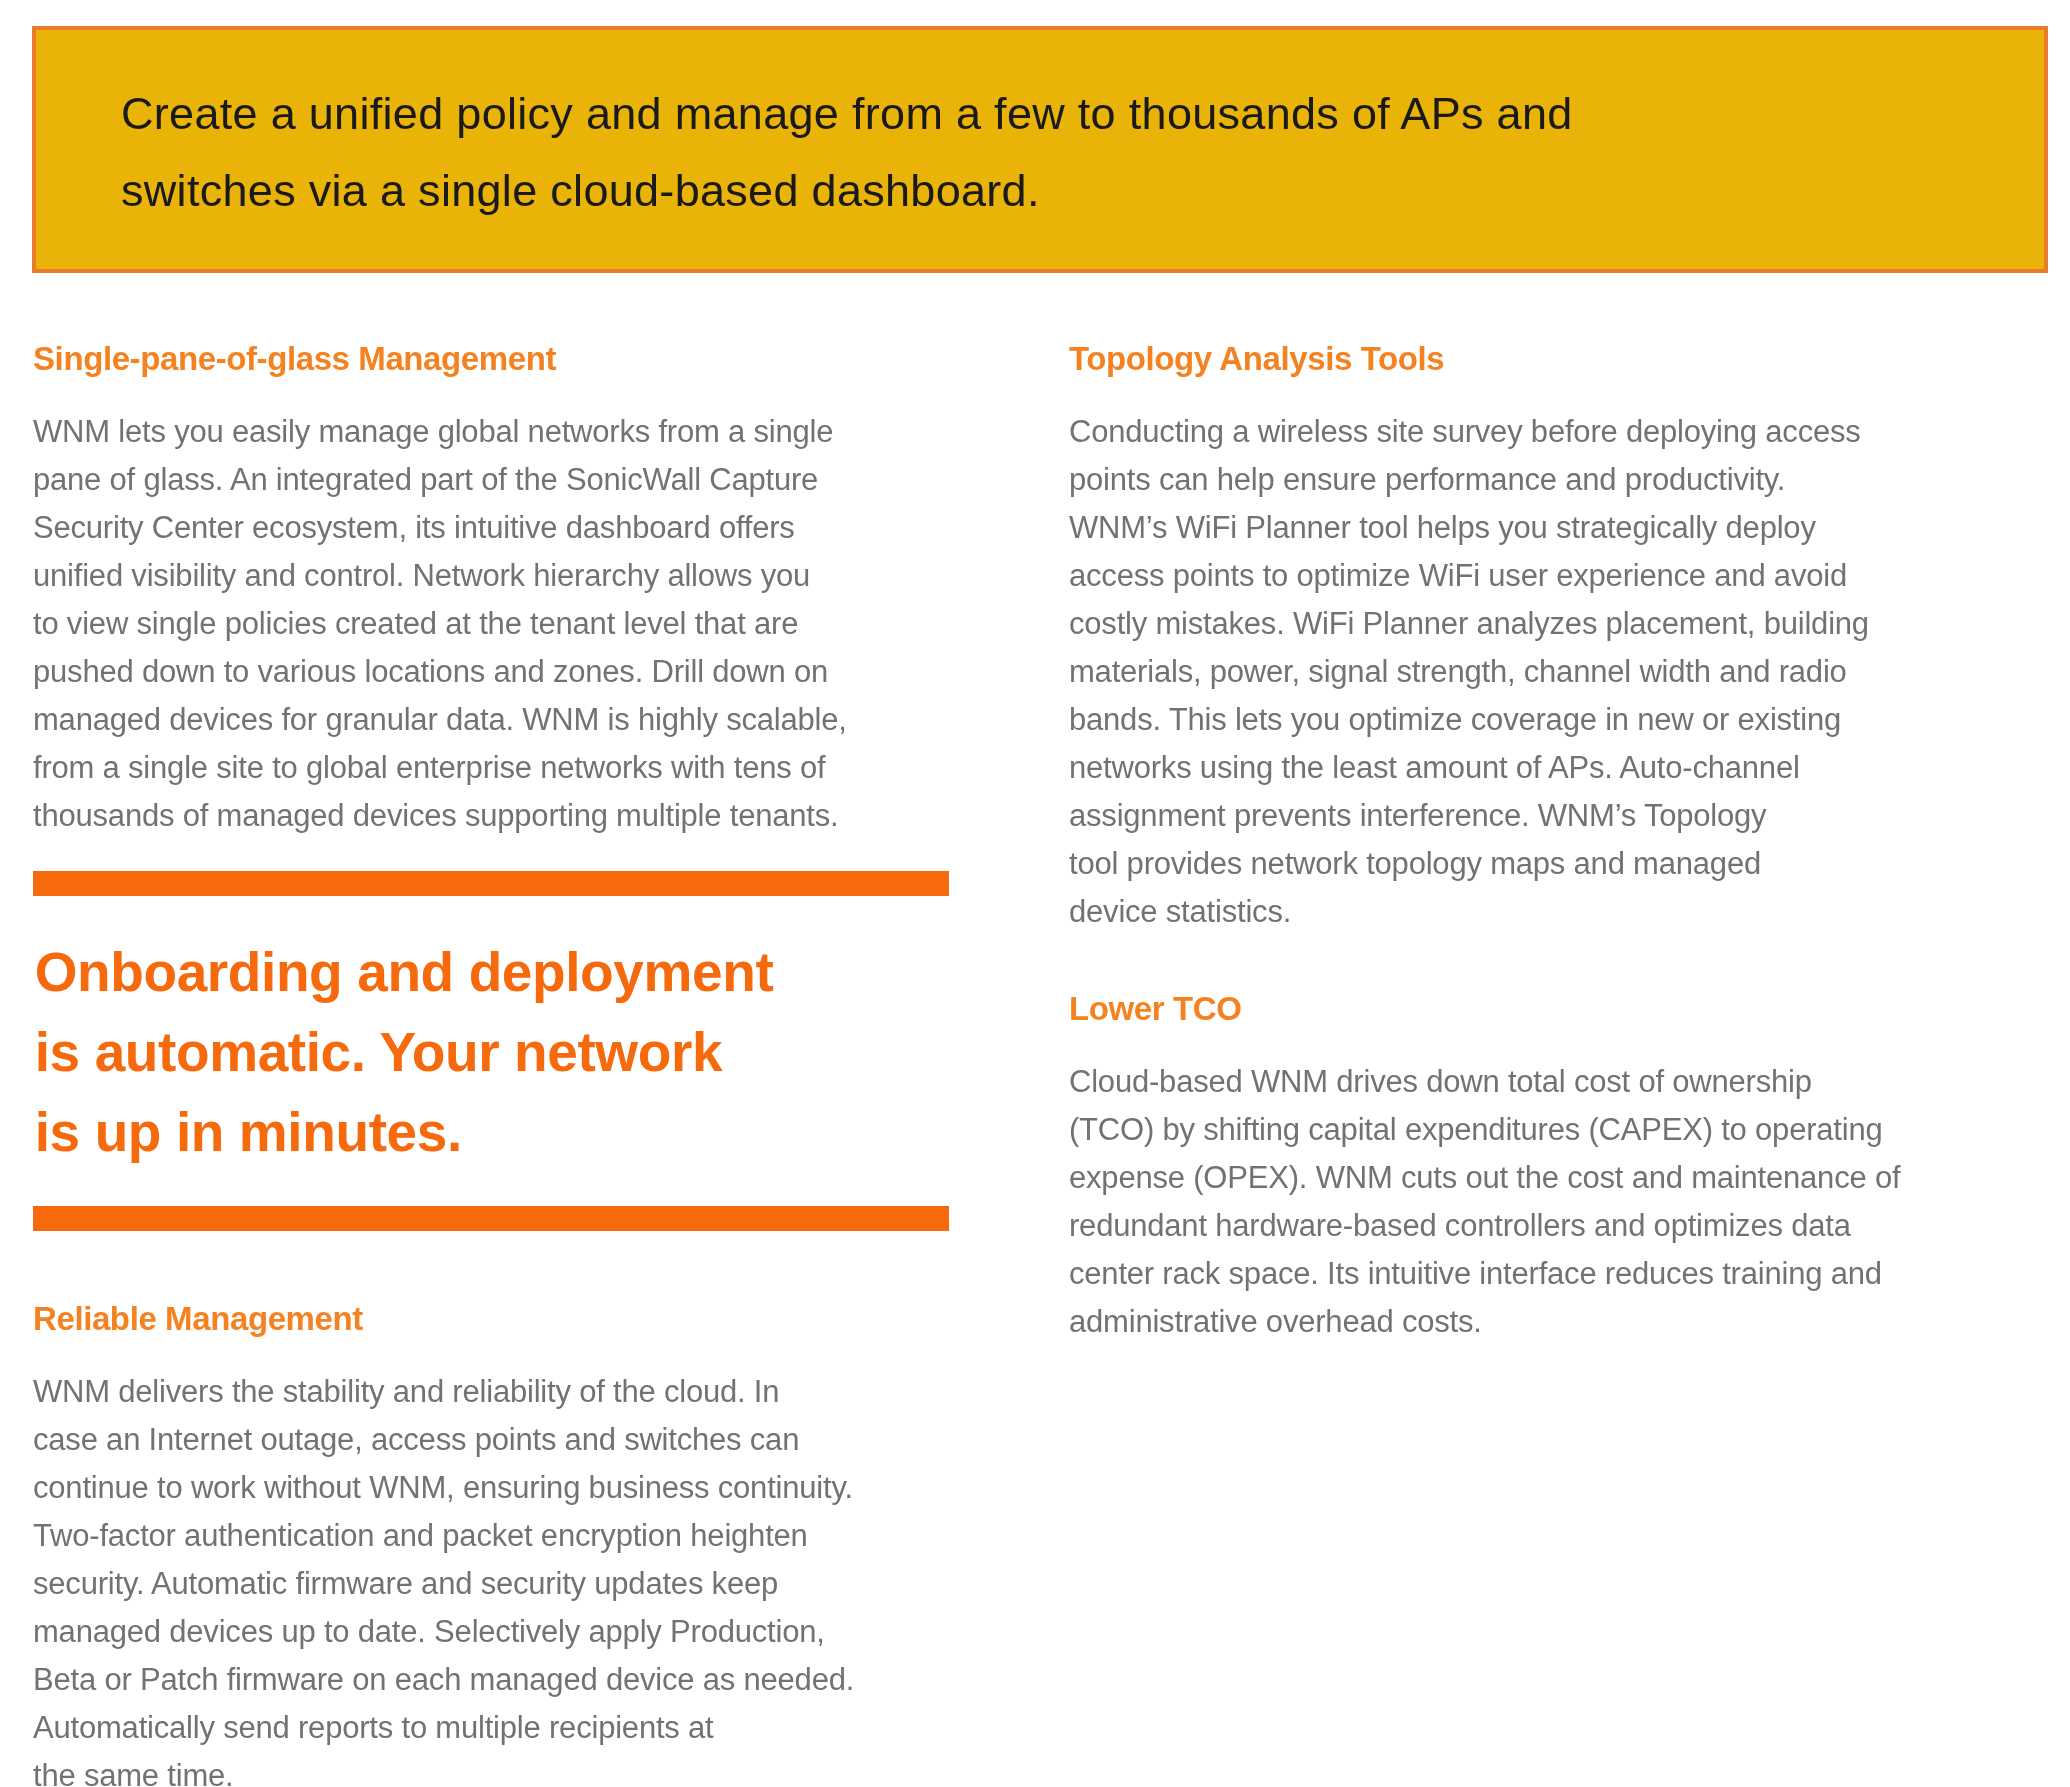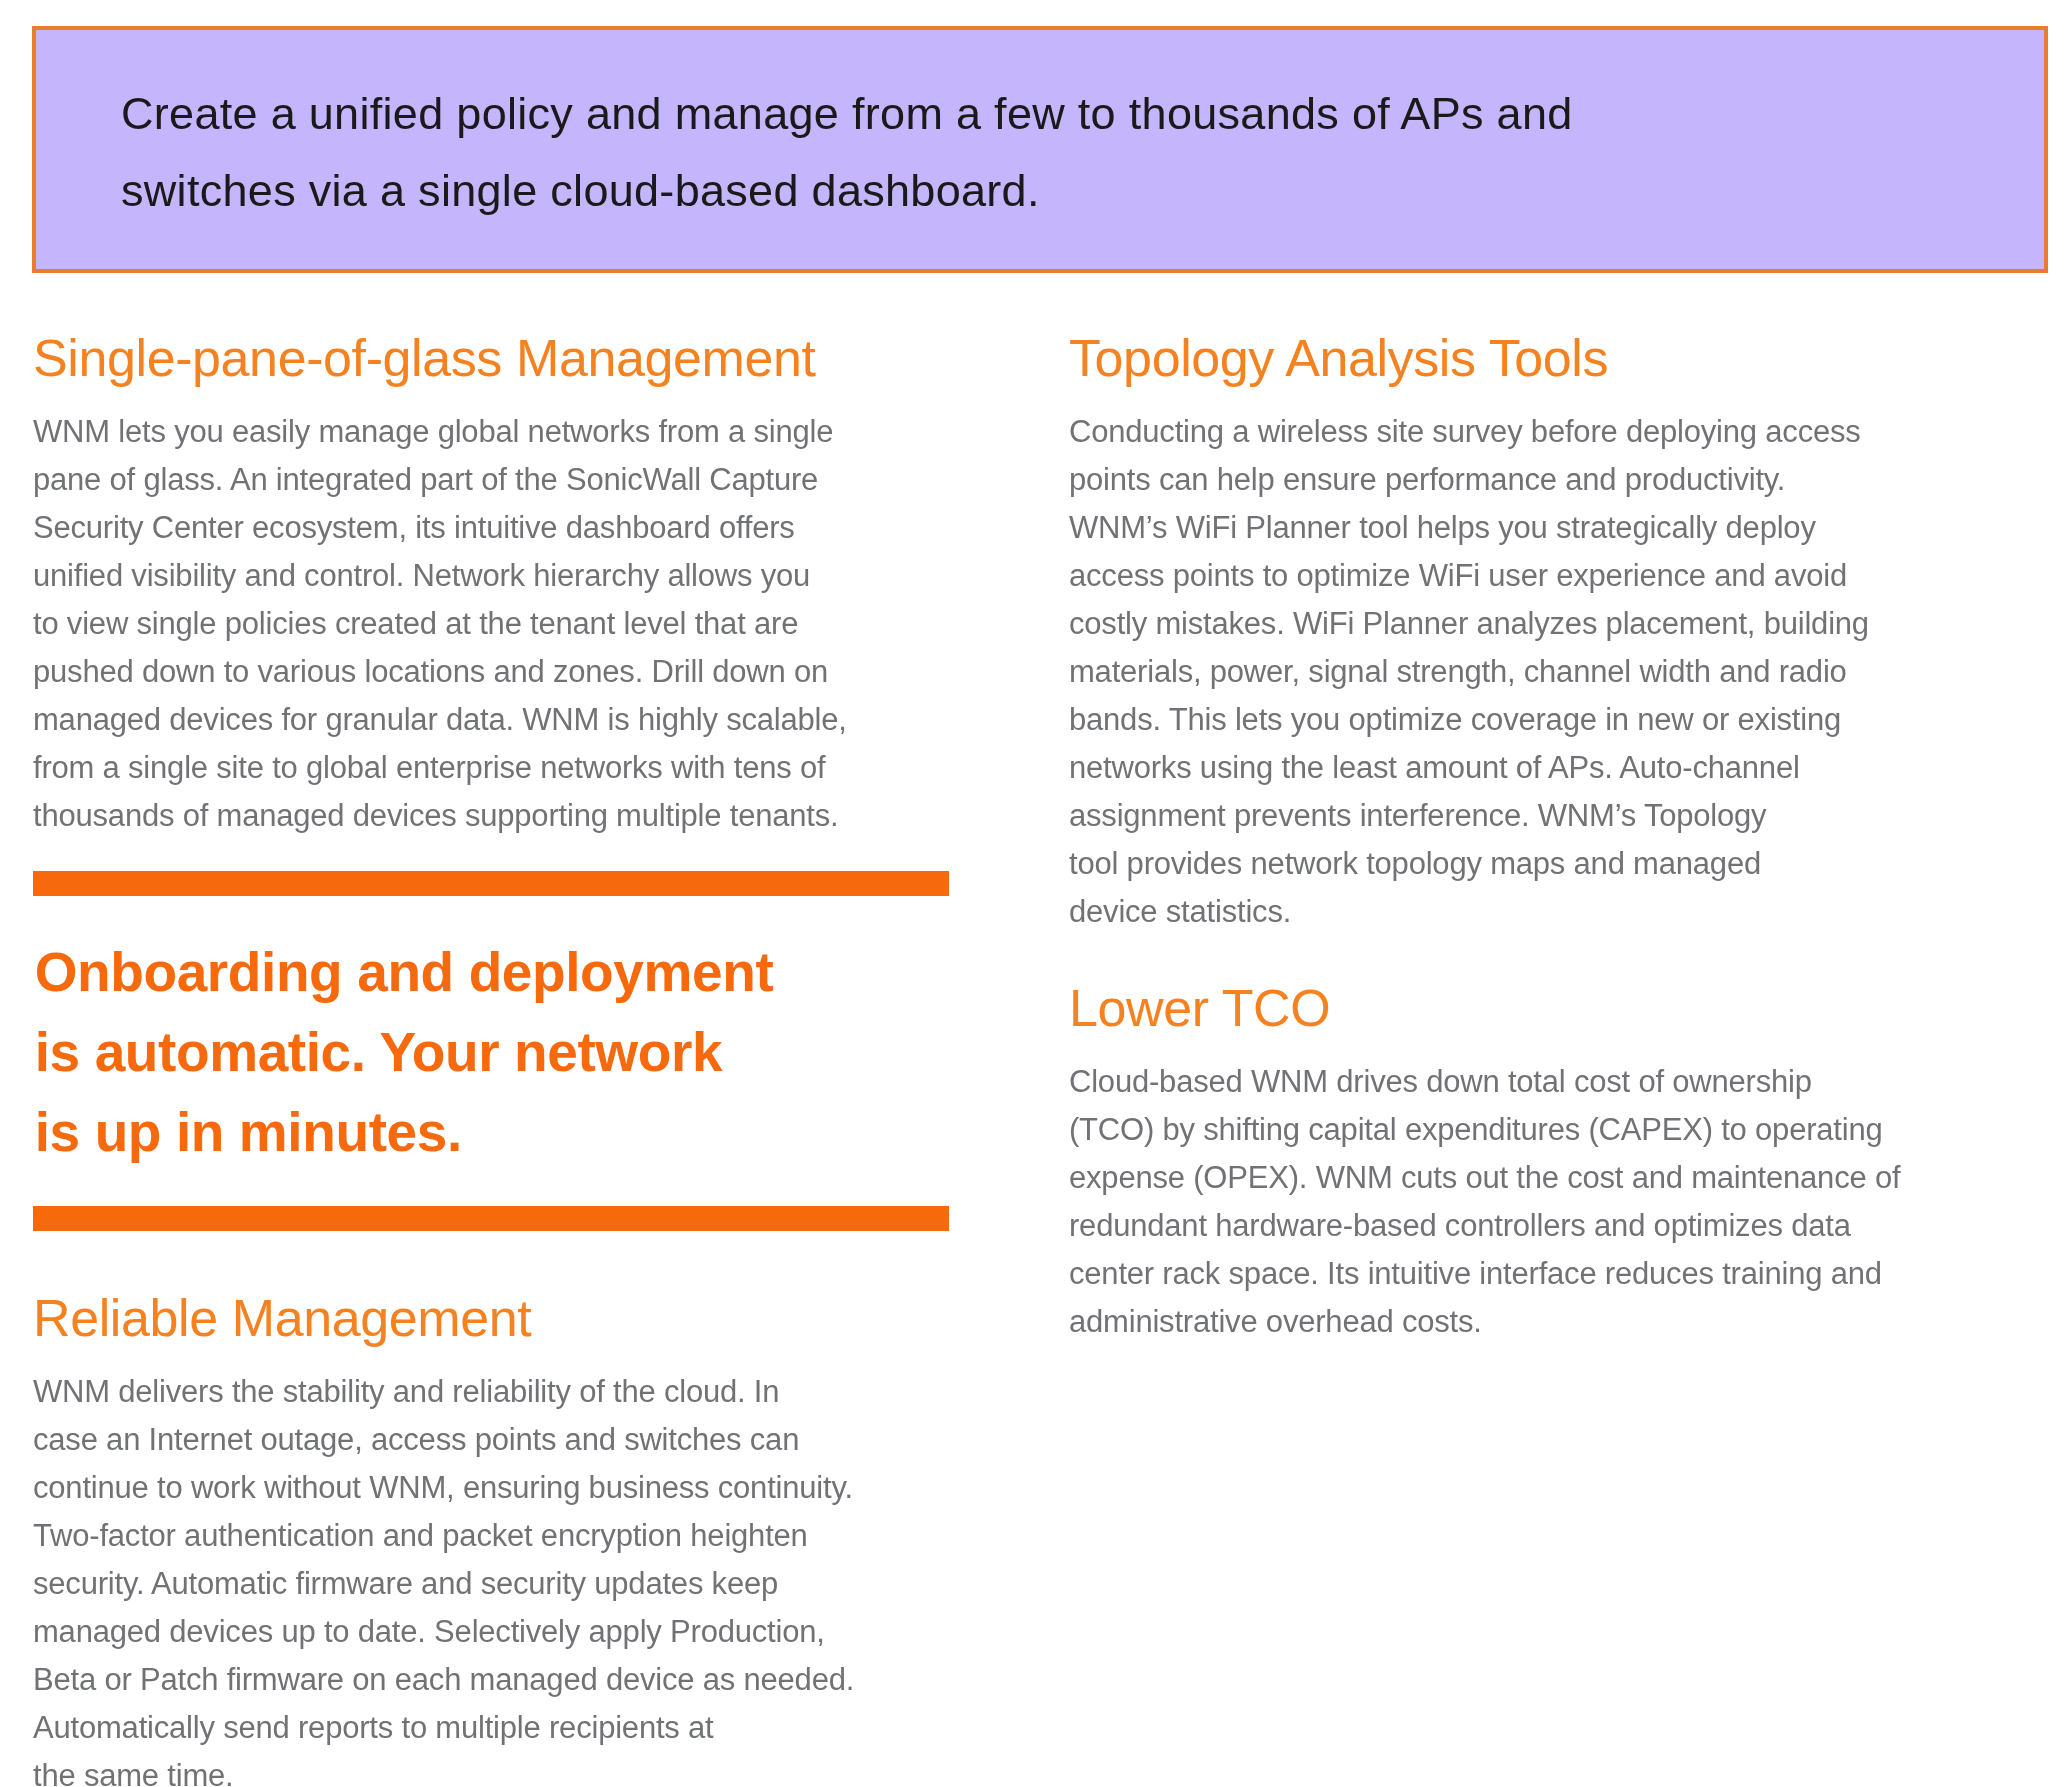--- a/index.html
+++ b/index.html
@@ -8,39 +8,39 @@
     width: 2071px;
     height: 1787px;
     background: #ffffff;
     overflow: hidden;
     font-family: "Liberation Sans", sans-serif;
   }
   .callout {
     margin: 26px 23px 0 32px;
     border: 4.3px solid var(--border, #E97C2E);
     padding: 45px 34px 40px 85px;
-    background: #c4b5fd;
+    background: #eab308;
     box-sizing: border-box;
   }
   .callout-text {
     font-size: 45px;
     line-height: 77px;
     letter-spacing: 0.3px;
     color: var(--callout_text, #1a1a1a);
     white-space: pre-line;
   }
   .columns {
     display: flex;
     gap: 66px;
     margin: 63px 32px 0 33px;
   }
   .col { flex: 1; min-width: 0; }
   .section-title {
-    font-size: 52px;
-    font-weight: normal;
+    font-size: 33px;
+    font-weight: bold;
     letter-spacing: -0.4px;
     color: var(--heading, #F58220);
     line-height: 45px;
   }
   .section-body {
     margin-top: 27px;
     font-size: 31px;
     line-height: 48px;
     letter-spacing: -0.2px;
     color: var(--body_text, #717275);

